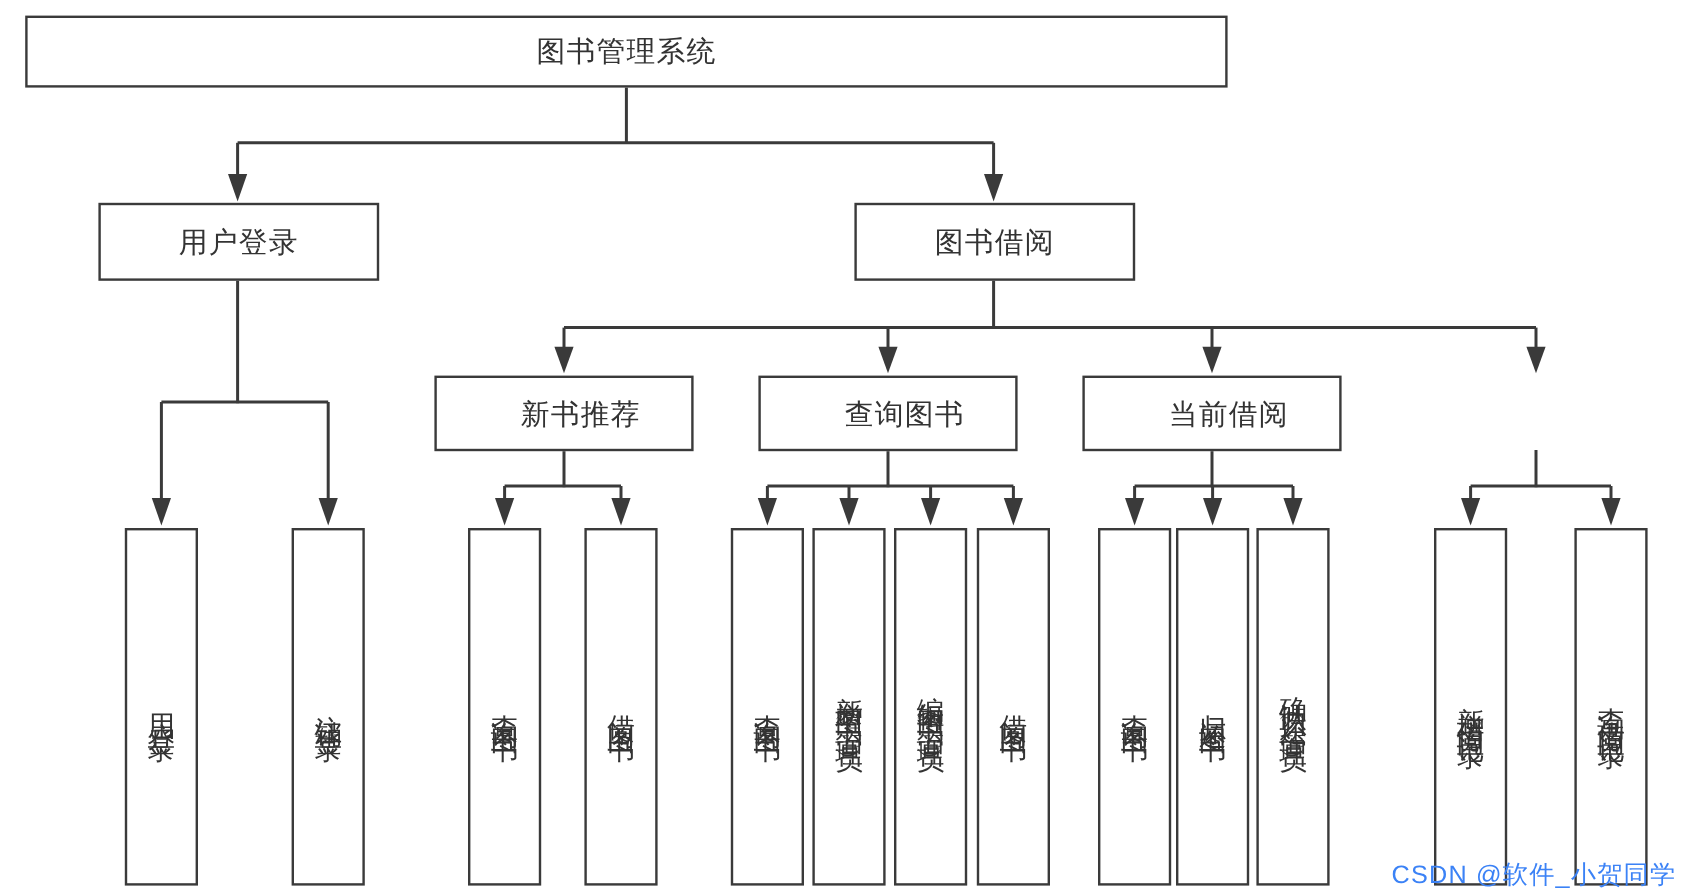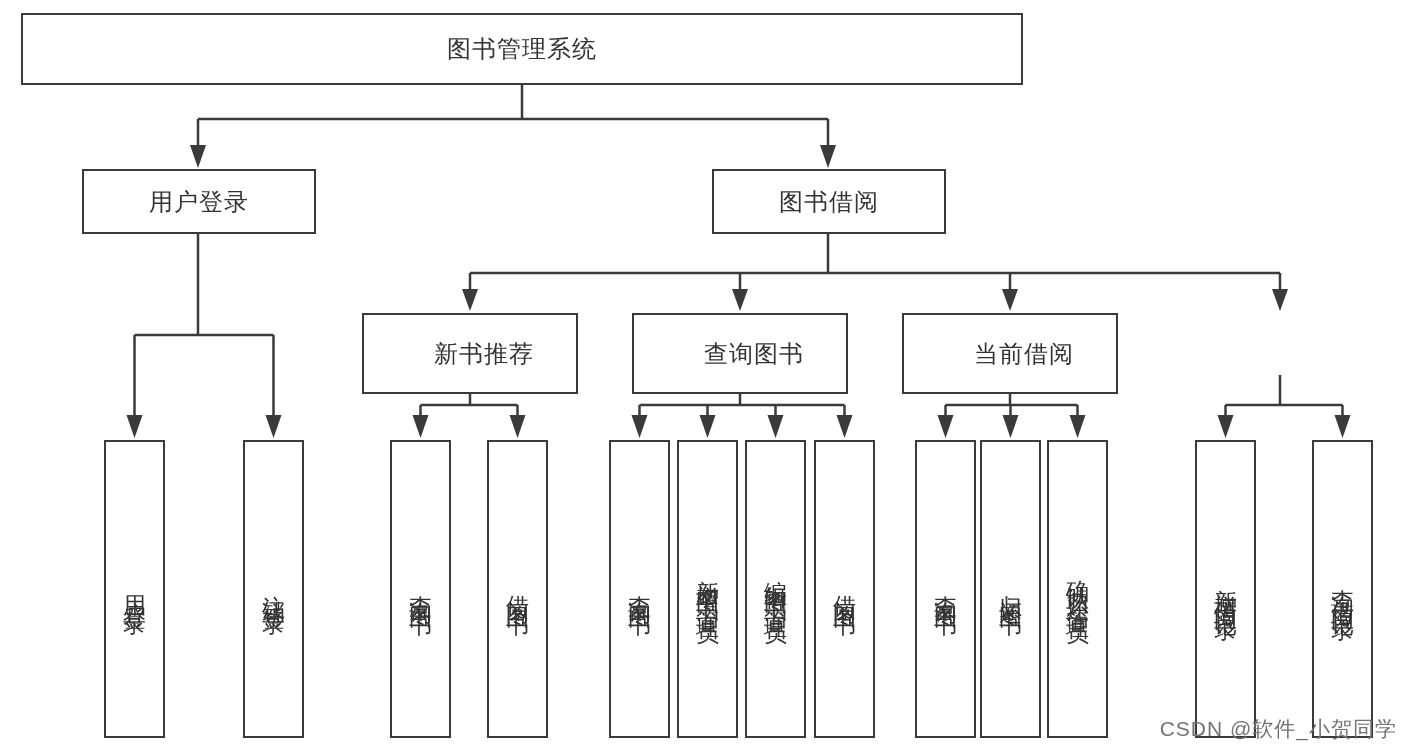--- a/index.html
+++ b/index.html
@@ -14,38 +14,38 @@
   #wires{position:absolute;left:0;top:0;width:1405px;height:747px;}
   .box{
     position:absolute;
     box-sizing:border-box;
     border:2px solid #3a3a3a;
     background:#ffffff;
     display:flex;align-items:center;justify-content:center;
     text-align:center;
   }
   .hlabel{font-size:24px;letter-spacing:1px;white-space:nowrap;color:#333333;}
-  .root-box{left:21px;top:13px;width:1002px;height:72px;}
+  .root-box{left:21px;top:13px;width:1002px;height:60px;}
   .l2-box{top:169px;width:234px;height:65px;}
-  .l3-box{top:313px;width:216px;height:81px;padding-left:28px;}
+  .l3-box{top:313px;width:216px;height:63px;padding-left:28px;}
   .leaf{top:440px;width:61px;height:298px;}
   .vtext{
     writing-mode:vertical-rl;
     text-orientation:mixed;
     font-size:23px;
     line-height:1;
     letter-spacing:6px;
     color:#333333;
     white-space:nowrap;
   }
   .watermark{
     position:absolute;
     right:8px;bottom:4px;
     font-size:21px;
-    color:#737373;
+    color:#3b82f6;
     letter-spacing:1px;
     z-index:5;
     white-space:nowrap;
   }
 </style>
 </head>
 <body>
 
 <div id="canvas">
 

